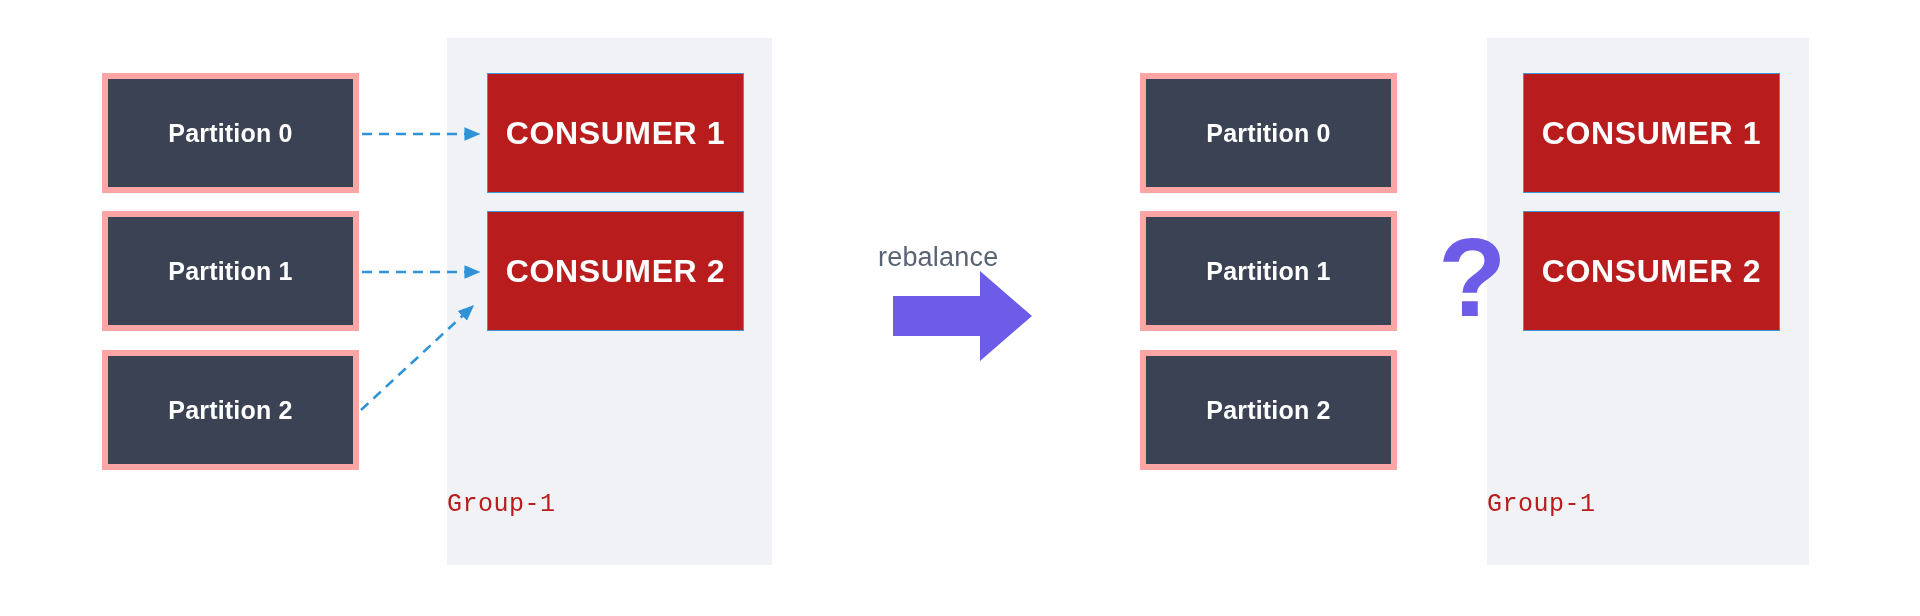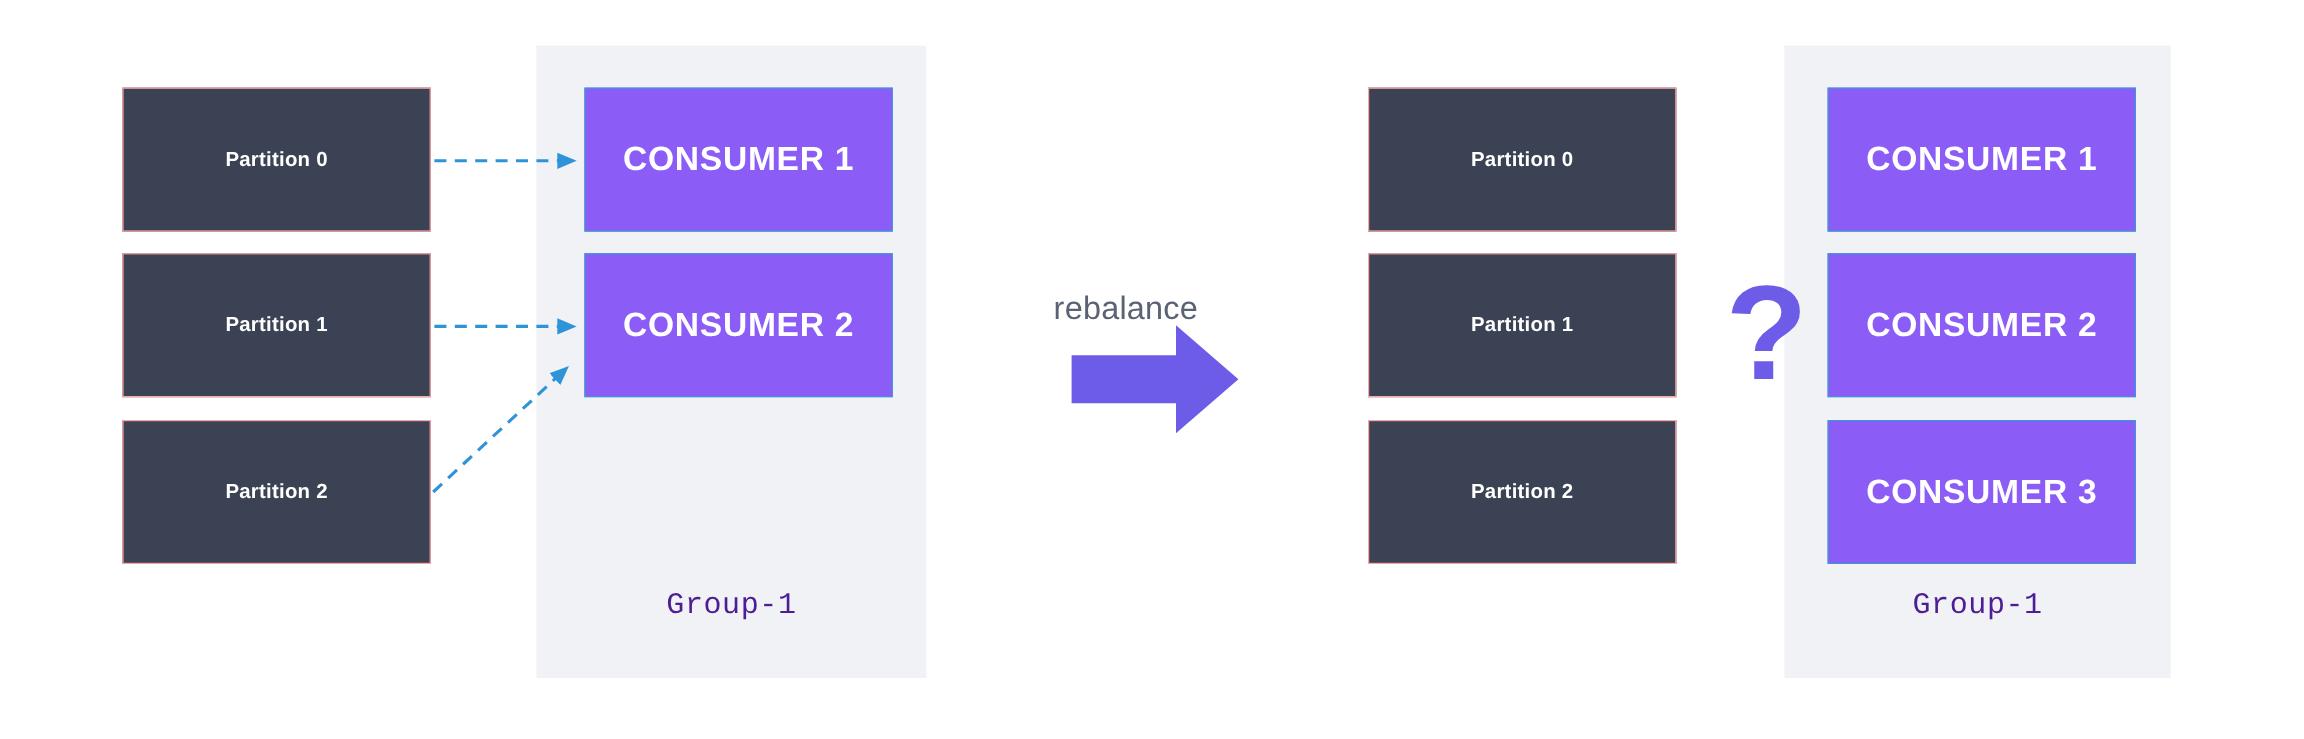--- a/index.html
+++ b/index.html
@@ -29,48 +29,47 @@
     background: #f1f2f6;
   }
   #group-panel-left  { left: 447px;  top: 38px; width: 325px; height: 527px; }
   #group-panel-right { left: 1487px; top: 38px; width: 322px; height: 527px; }
 
   .group-label {
     position: absolute;
     bottom: 46px;
     left: 0;
     width: 100%;
-    text-align: center;
     font-family: "Liberation Mono", "DejaVu Sans Mono", monospace;
     font-size: 25px;
     letter-spacing: 0.5px;
-    color: #4c1d95;
+    color: #b91c1c;
   }
 
   
   .box {
     position: absolute;
     display: flex;
     align-items: center;
     justify-content: center;
     box-sizing: border-box;
   }
   .partition-box {
     background: #3a4253;
-    border: 1px solid #fca5a5;
+    border: 6px solid #fca5a5;
     color: #ffffff;
-    font-size: 17px;
+    font-size: 25px;
     font-weight: bold;
     letter-spacing: 0.2px;
   }
   .consumer-box {
-    background: #8b5cf6;
+    background: #b91c1c;
     border: 1px solid #3d96d8;
     color: #ffffff;
-    font-size: 28px;
+    font-size: 32px;
     font-weight: bold;
     letter-spacing: 0.6px;
   }
 
   
   #partition-left-0 { left: 102px; top: 73px;  width: 257px; height: 120px; }
   #partition-left-1 { left: 102px; top: 211px; width: 257px; height: 120px; }
   #partition-left-2 { left: 102px; top: 350px; width: 257px; height: 120px; }
 
   
@@ -157,23 +156,20 @@
   <div class="box partition-box" id="partition-right-2">
     <span>Partition 2</span>
   </div>
 
   <div class="box consumer-box" id="consumer-right-0">
     <span>CONSUMER 1</span>
   </div>
   <div class="box consumer-box" id="consumer-right-1">
     <span>CONSUMER 2</span>
   </div>
-  <div class="box consumer-box" id="consumer-right-2">
-    <span>CONSUMER 3</span>
-  </div>
 
   <div id="rebalance-label">rebalance</div>
 
   <div id="question-mark">?</div>
 
   <svg id="arrow-layer" width="1920" height="616" viewBox="0 0 1920 616">
     <defs>
       <marker id="dash-head" markerWidth="7" markerHeight="7" refX="5.6" refY="3" orient="auto" markerUnits="strokeWidth">
         <path d="M0,0.4 L6.2,3 L0,5.6 Z" fill="#2f93d8"></path>
       </marker>

